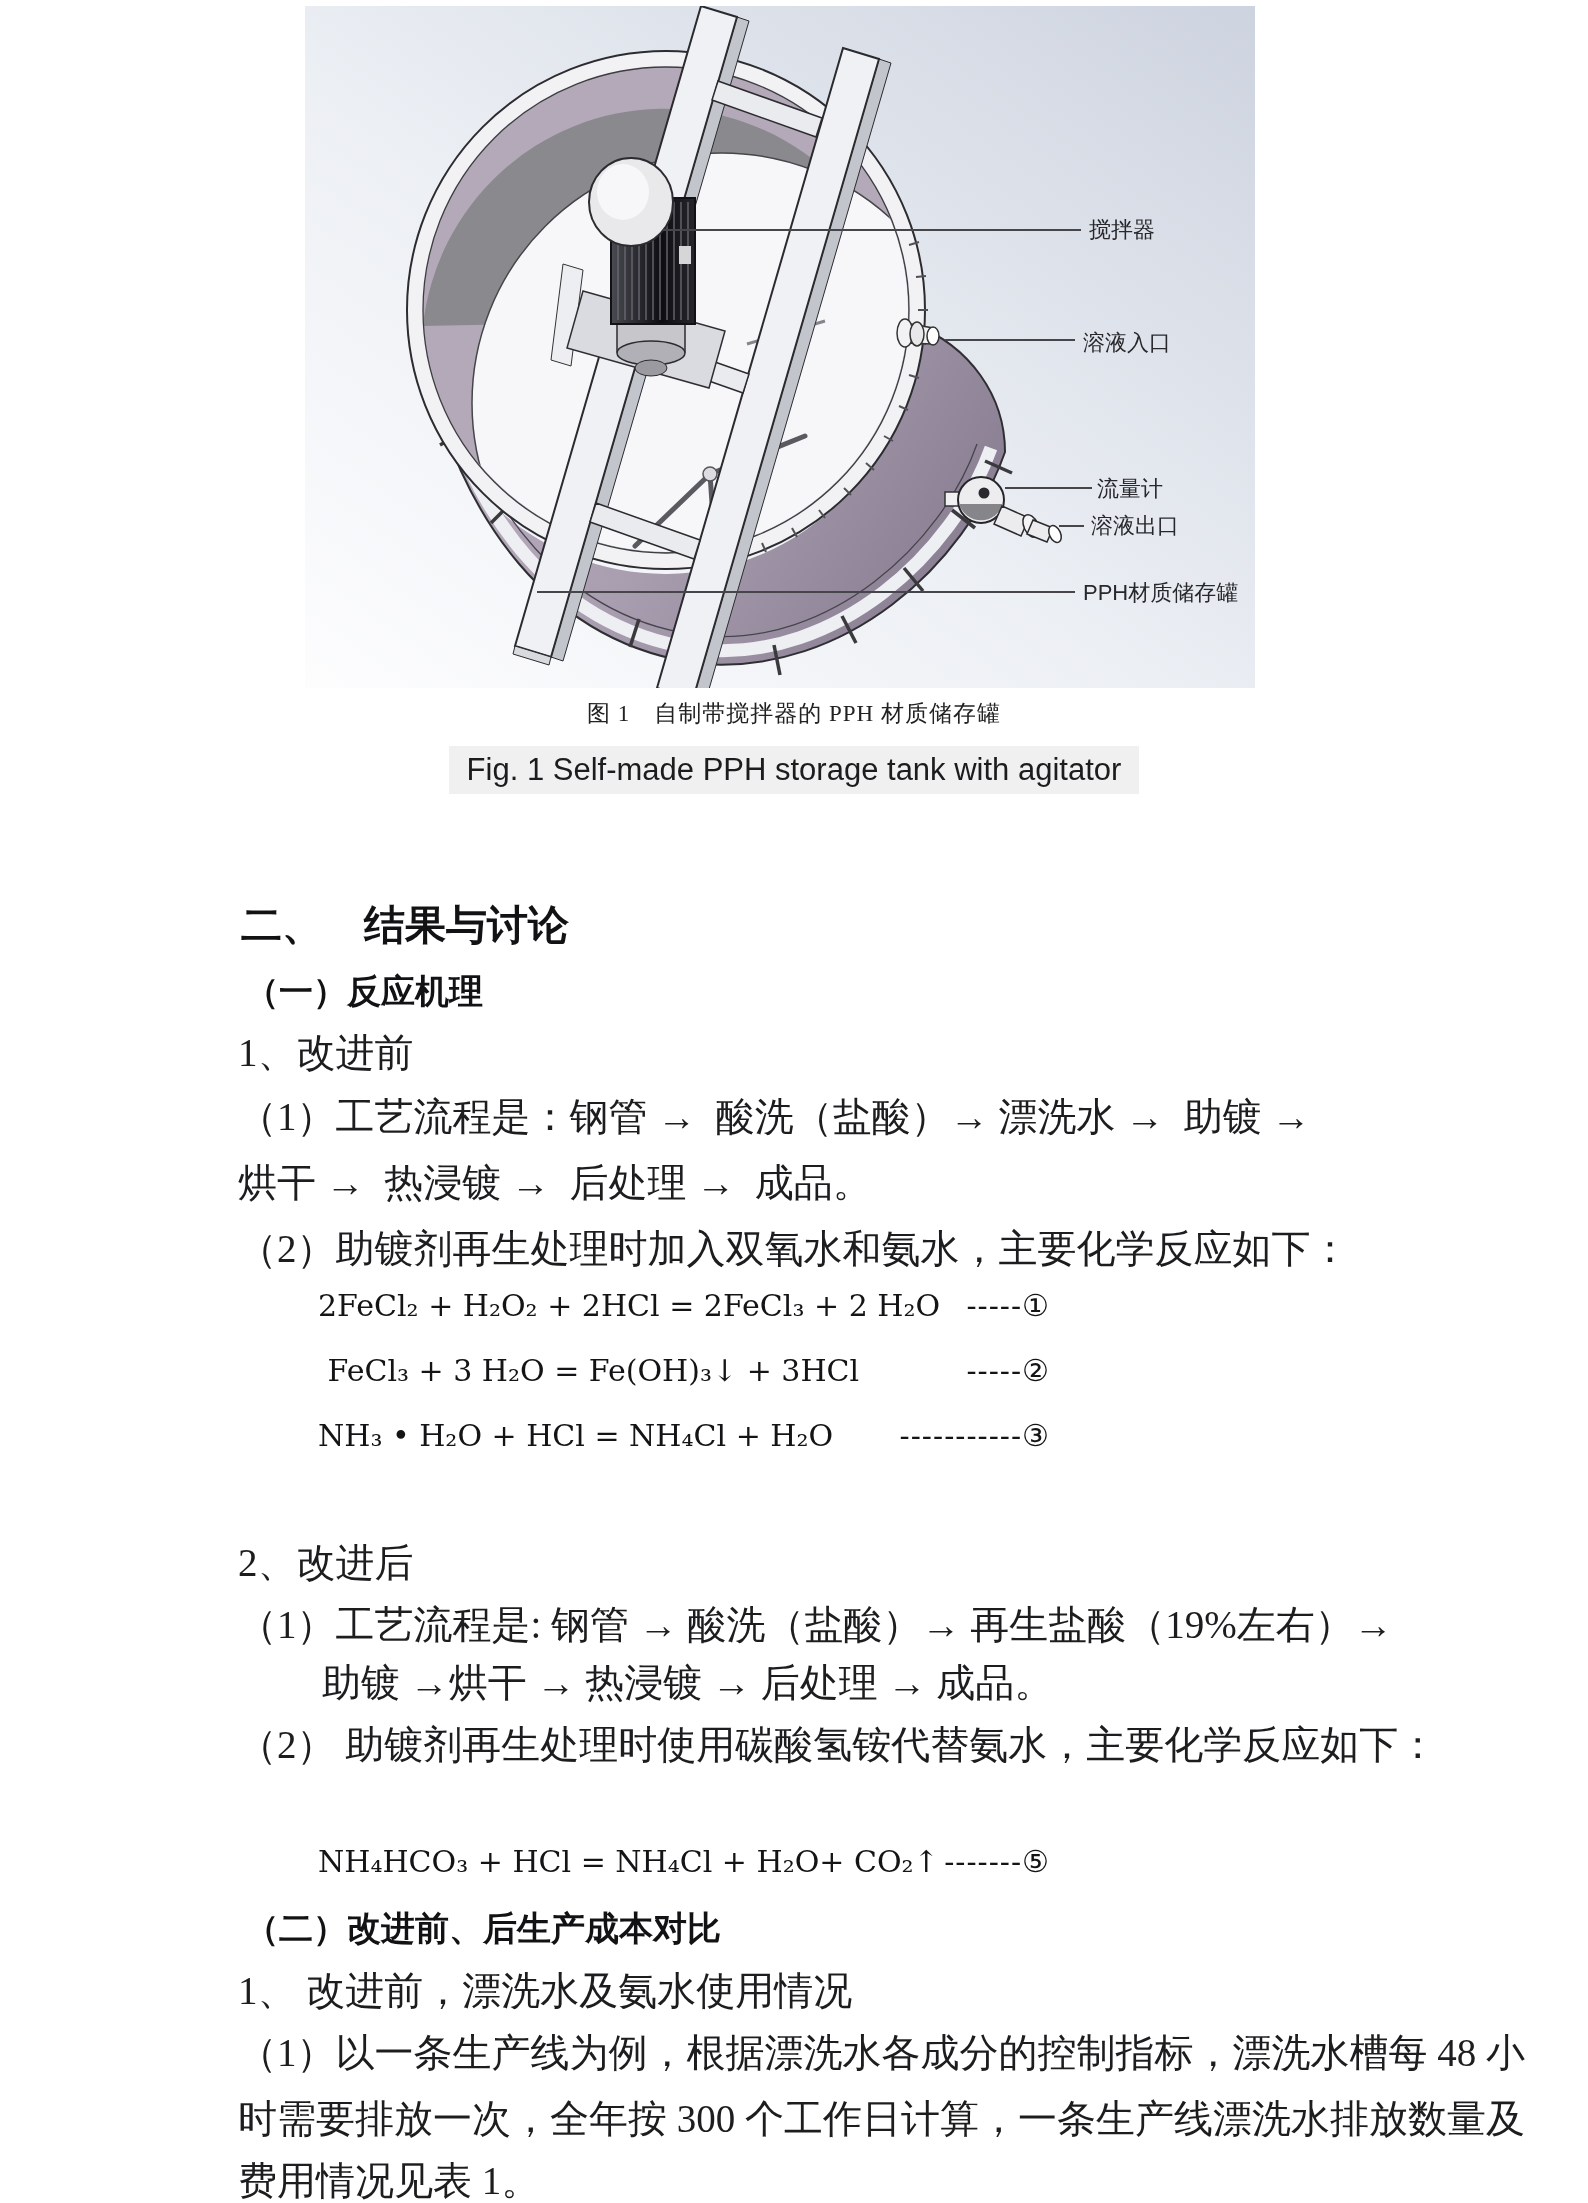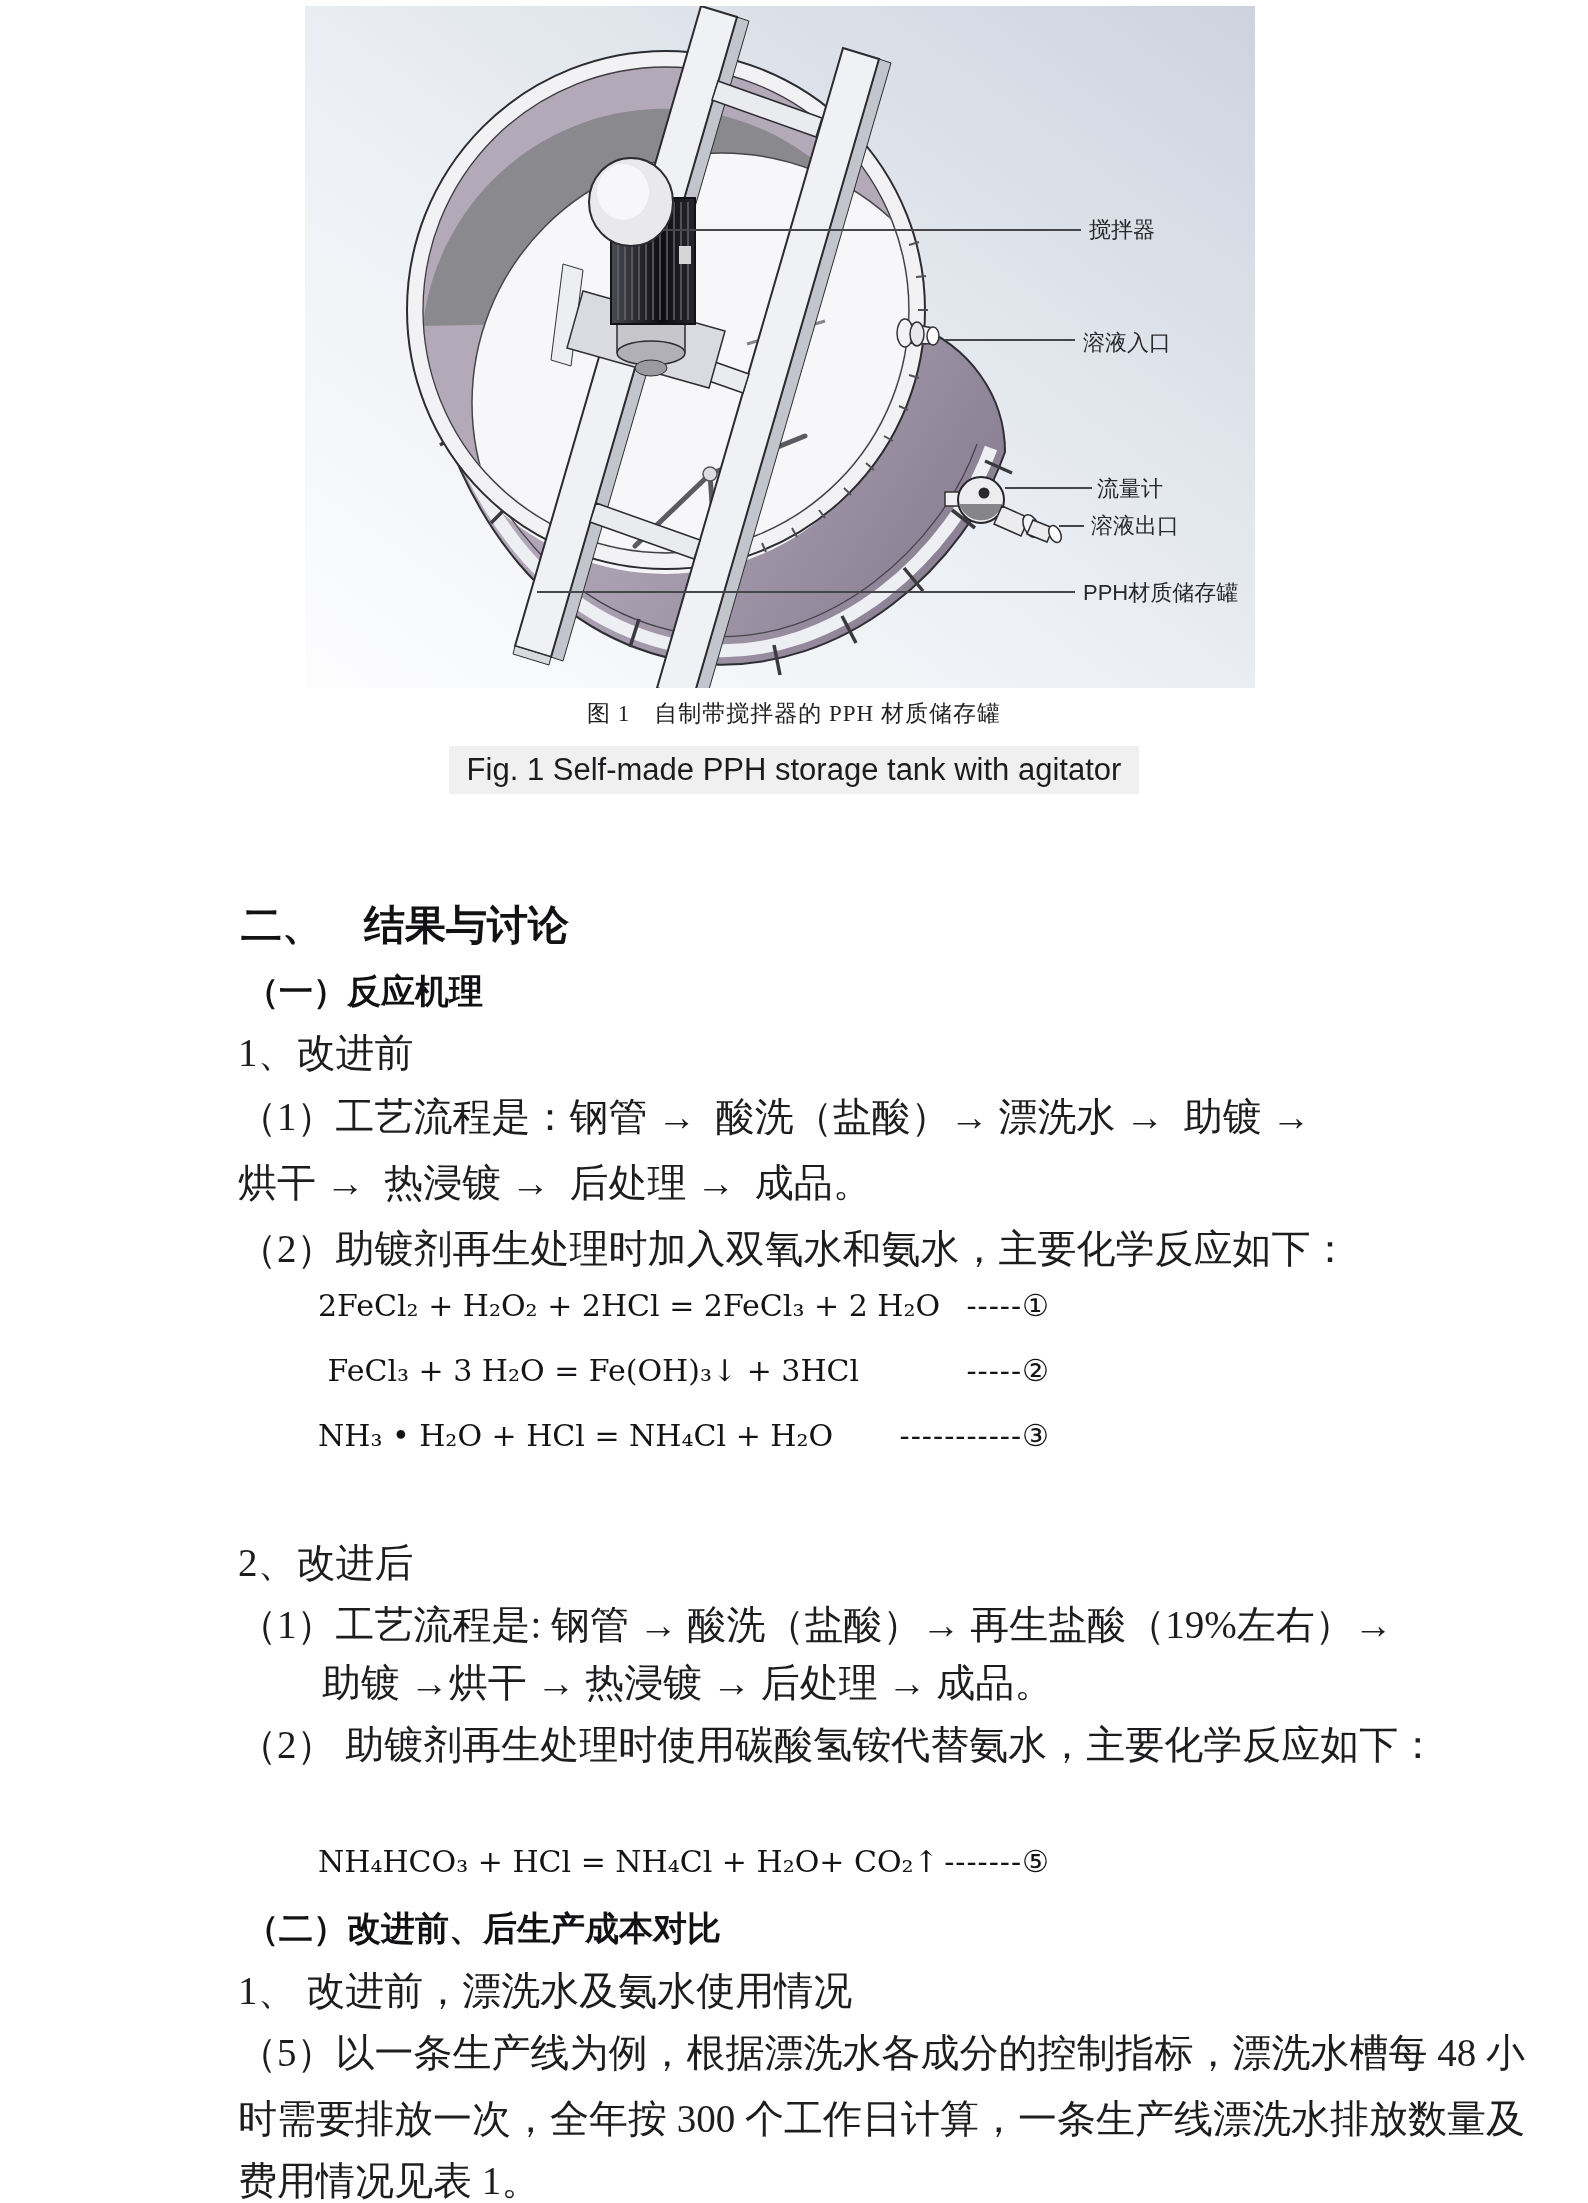--- a/index.html
+++ b/index.html
@@ -202,17 +202,17 @@
   <div class="line" style="top:1660px; left:322px;">助镀 →烘干 → 热浸镀 → 后处理 → 成品。</div>
   <div class="line" style="top:1722px; left:238px;">（2） 助镀剂再生处理时使用碳酸氢铵代替氨水，主要化学反应如下：</div>
 
   <div class="eq" style="top:1844px;">
     <span>NH₄HCO₃ + HCl = NH₄Cl + H₂O+ CO₂↑</span>
     <span class="tag">-------⑤</span>
   </div>
 
   <div class="line h2" style="top:1906px; left:245px;">（二）改进前、后生产成本对比</div>
   <div class="line" style="top:1968px; left:238px;">1、 改进前，漂洗水及氨水使用情况</div>
-  <div class="line" style="top:2030px; left:238px;">（5）以一条生产线为例，根据漂洗水各成分的控制指标，漂洗水槽每 48 小</div>
+  <div class="line" style="top:2030px; left:238px;">（1）以一条生产线为例，根据漂洗水各成分的控制指标，漂洗水槽每 48 小</div>
   <div class="line" style="top:2096px; left:238px;">时需要排放一次，全年按 300 个工作日计算，一条生产线漂洗水排放数量及</div>
   <div class="line" style="top:2158px; left:238px;">费用情况见表 1。</div>
 
 </div>
 
 </body></html>

